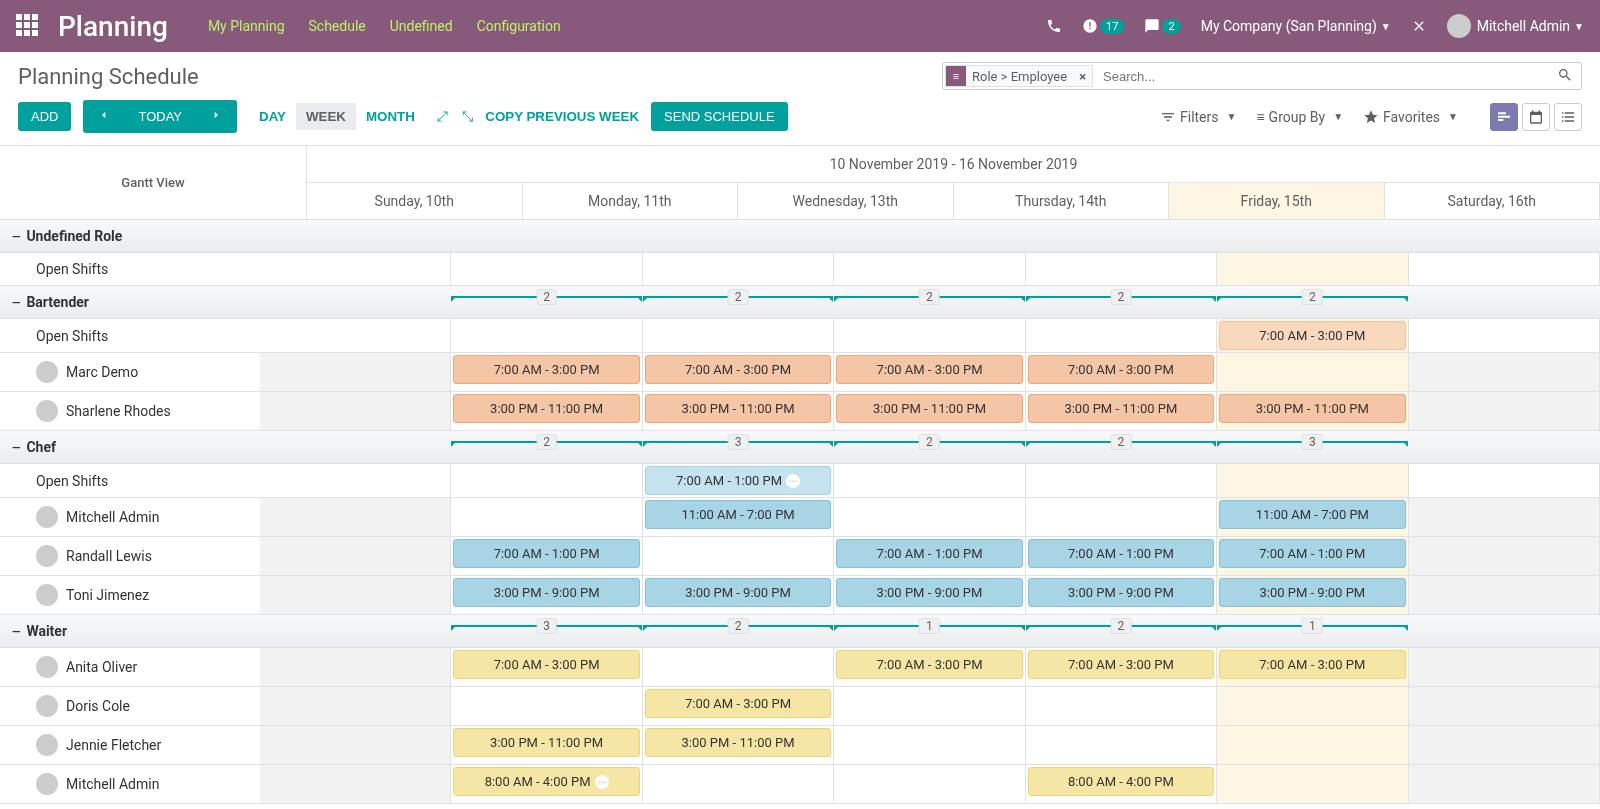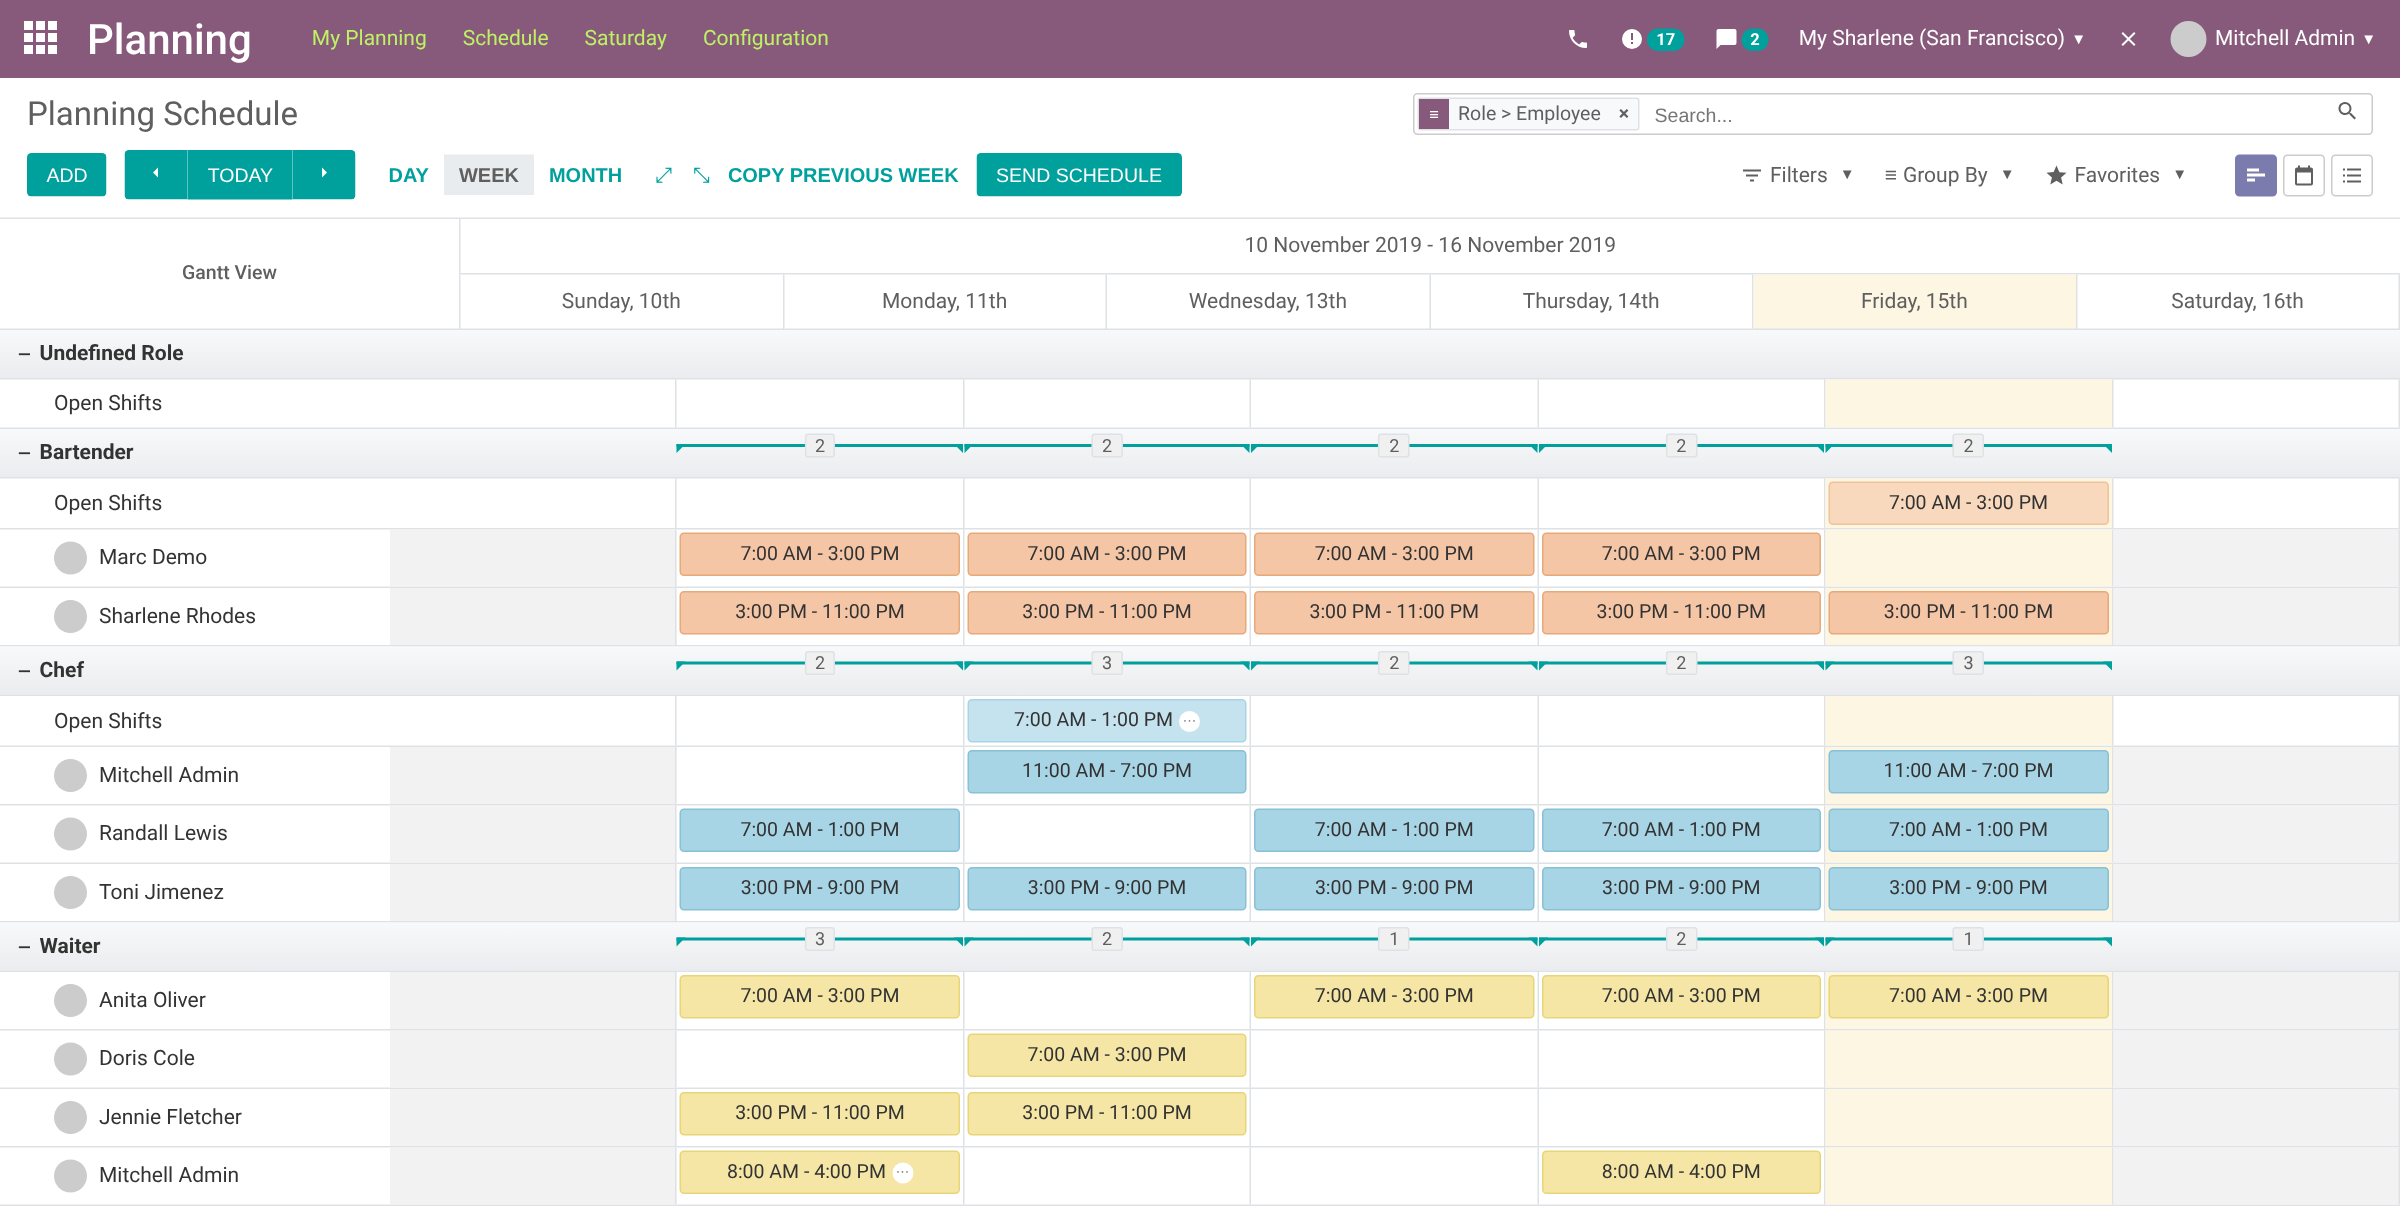--- a/index.html
+++ b/index.html
@@ -7,21 +7,21 @@
 
 
 .topnav { background: #875A7B; color: #fff; height: 52px; display: flex; align-items: center; padding: 0 16px; }
 .apps-icon { width: 24px; height: 24px; display: grid; grid-template-columns: repeat(3,6px); grid-template-rows: repeat(3,6px); gap: 2px; margin-right: 18px; cursor: pointer; }
 .apps-icon span { background: #fff; width: 6px; height: 6px; }
 .app-title { font-size: 28px; font-weight: 500; color: #fff; margin-right: 40px; }
 .topnav-menu { display: flex; gap: 24px; }
 .topnav-menu a { color: #bef264; font-size: 14px; text-decoration: none; cursor: pointer; }
 .topnav-right { margin-left: auto; display: flex; align-items: center; gap: 20px; color: #fff; font-size: 14px; }
 .icon-btn { position: relative; cursor: pointer; display: flex; align-items: center; }
-.badge { background: #00A09D; color: #fff; border-radius: 10px; padding: 1px 6px; font-size: 11px; font-weight: bold; margin-left: 2px; }
+.badge { background: #00A09D; color: #fff; border-radius: 10px; padding: 1px 6px; font-size: 11px; font-weight: normal; margin-left: 2px; }
 .avatar-sm { width: 24px; height: 24px; border-radius: 50%; background: #ccc; display: inline-block; margin-right: 6px; }
 .caret { font-size: 10px; margin-left: 4px; }
 
 
 .control-panel { padding: 10px 18px 12px; border-bottom: 1px solid #dee2e6; }
 .cp-top { display: flex; align-items: center; margin-bottom: 10px; }
 .breadcrumb { font-size: 22px; color: #5f5f5f; }
 .search-area { margin-left: auto; display: flex; align-items: center; border: 1px solid #ccc; border-radius: 3px; width: 640px; height: 28px; }
 .facet { background: #f8f9fa; border: 1px solid #dee2e6; border-radius: 2px; display: flex; align-items: center; margin: 2px; }
 .facet-icon { background: #875A7B; color: #fff; width: 20px; height: 20px; display: flex; align-items: center; justify-content: center; font-size: 11px; }
@@ -98,21 +98,21 @@
       <span></span>
       <span></span>
       <span></span>
       <span></span>
       <span></span>
   </div>
   <div class="app-title">Planning</div>
   <div class="topnav-menu">
     <a>My Planning</a>
     <a>Schedule</a>
-    <a>Saturday</a>
+    <a>Undefined</a>
     <a>Configuration</a>
   </div>
   <div class="topnav-right">
     <div class="icon-btn">
       <svg viewBox="0 0 24 24">
           <path d="M6.6 10.8c1.4 2.8 3.8 5.1 6.6 6.6l2.2-2.2c.3-.3.7-.4 1-.2 1.1.4 2.4.6 3.6.6.6 0 1 .4 1 1V20c0 .6-.4 1-1 1C10.6 21 3 13.4 3 4c0-.6.4-1 1-1h3.5c.6 0 1 .4 1 1 0 1.2.2 2.5.6 3.6.1.4 0 .8-.2 1l-2.3 2.2z"></path>
         </svg>
     </div>
     <div class="icon-btn">
       <svg viewBox="0 0 24 24">
@@ -120,21 +120,21 @@
         </svg>
       <span class="badge">17</span>
     </div>
     <div class="icon-btn">
       <svg viewBox="0 0 24 24">
           <path d="M20 2H4a2 2 0 00-2 2v18l4-4h14a2 2 0 002-2V4a2 2 0 00-2-2z"></path>
         </svg>
       <span class="badge">2</span>
     </div>
     <div class="icon-btn">
-      <span>My Sharlene (San Francisco)</span>
+      <span>My Company (San Planning)</span>
       <span class="caret">▼</span>
     </div>
     <div class="icon-btn">
       <svg viewBox="0 0 24 24">
           <path d="M19 6.4L17.6 5 12 10.6 6.4 5 5 6.4 10.6 12 5 17.6 6.4 19 12 13.4 17.6 19 19 17.6 13.4 12z"></path>
         </svg>
     </div>
     <div class="icon-btn">
       <span class="avatar-sm"></span>
       <span>Mitchell Admin</span>

